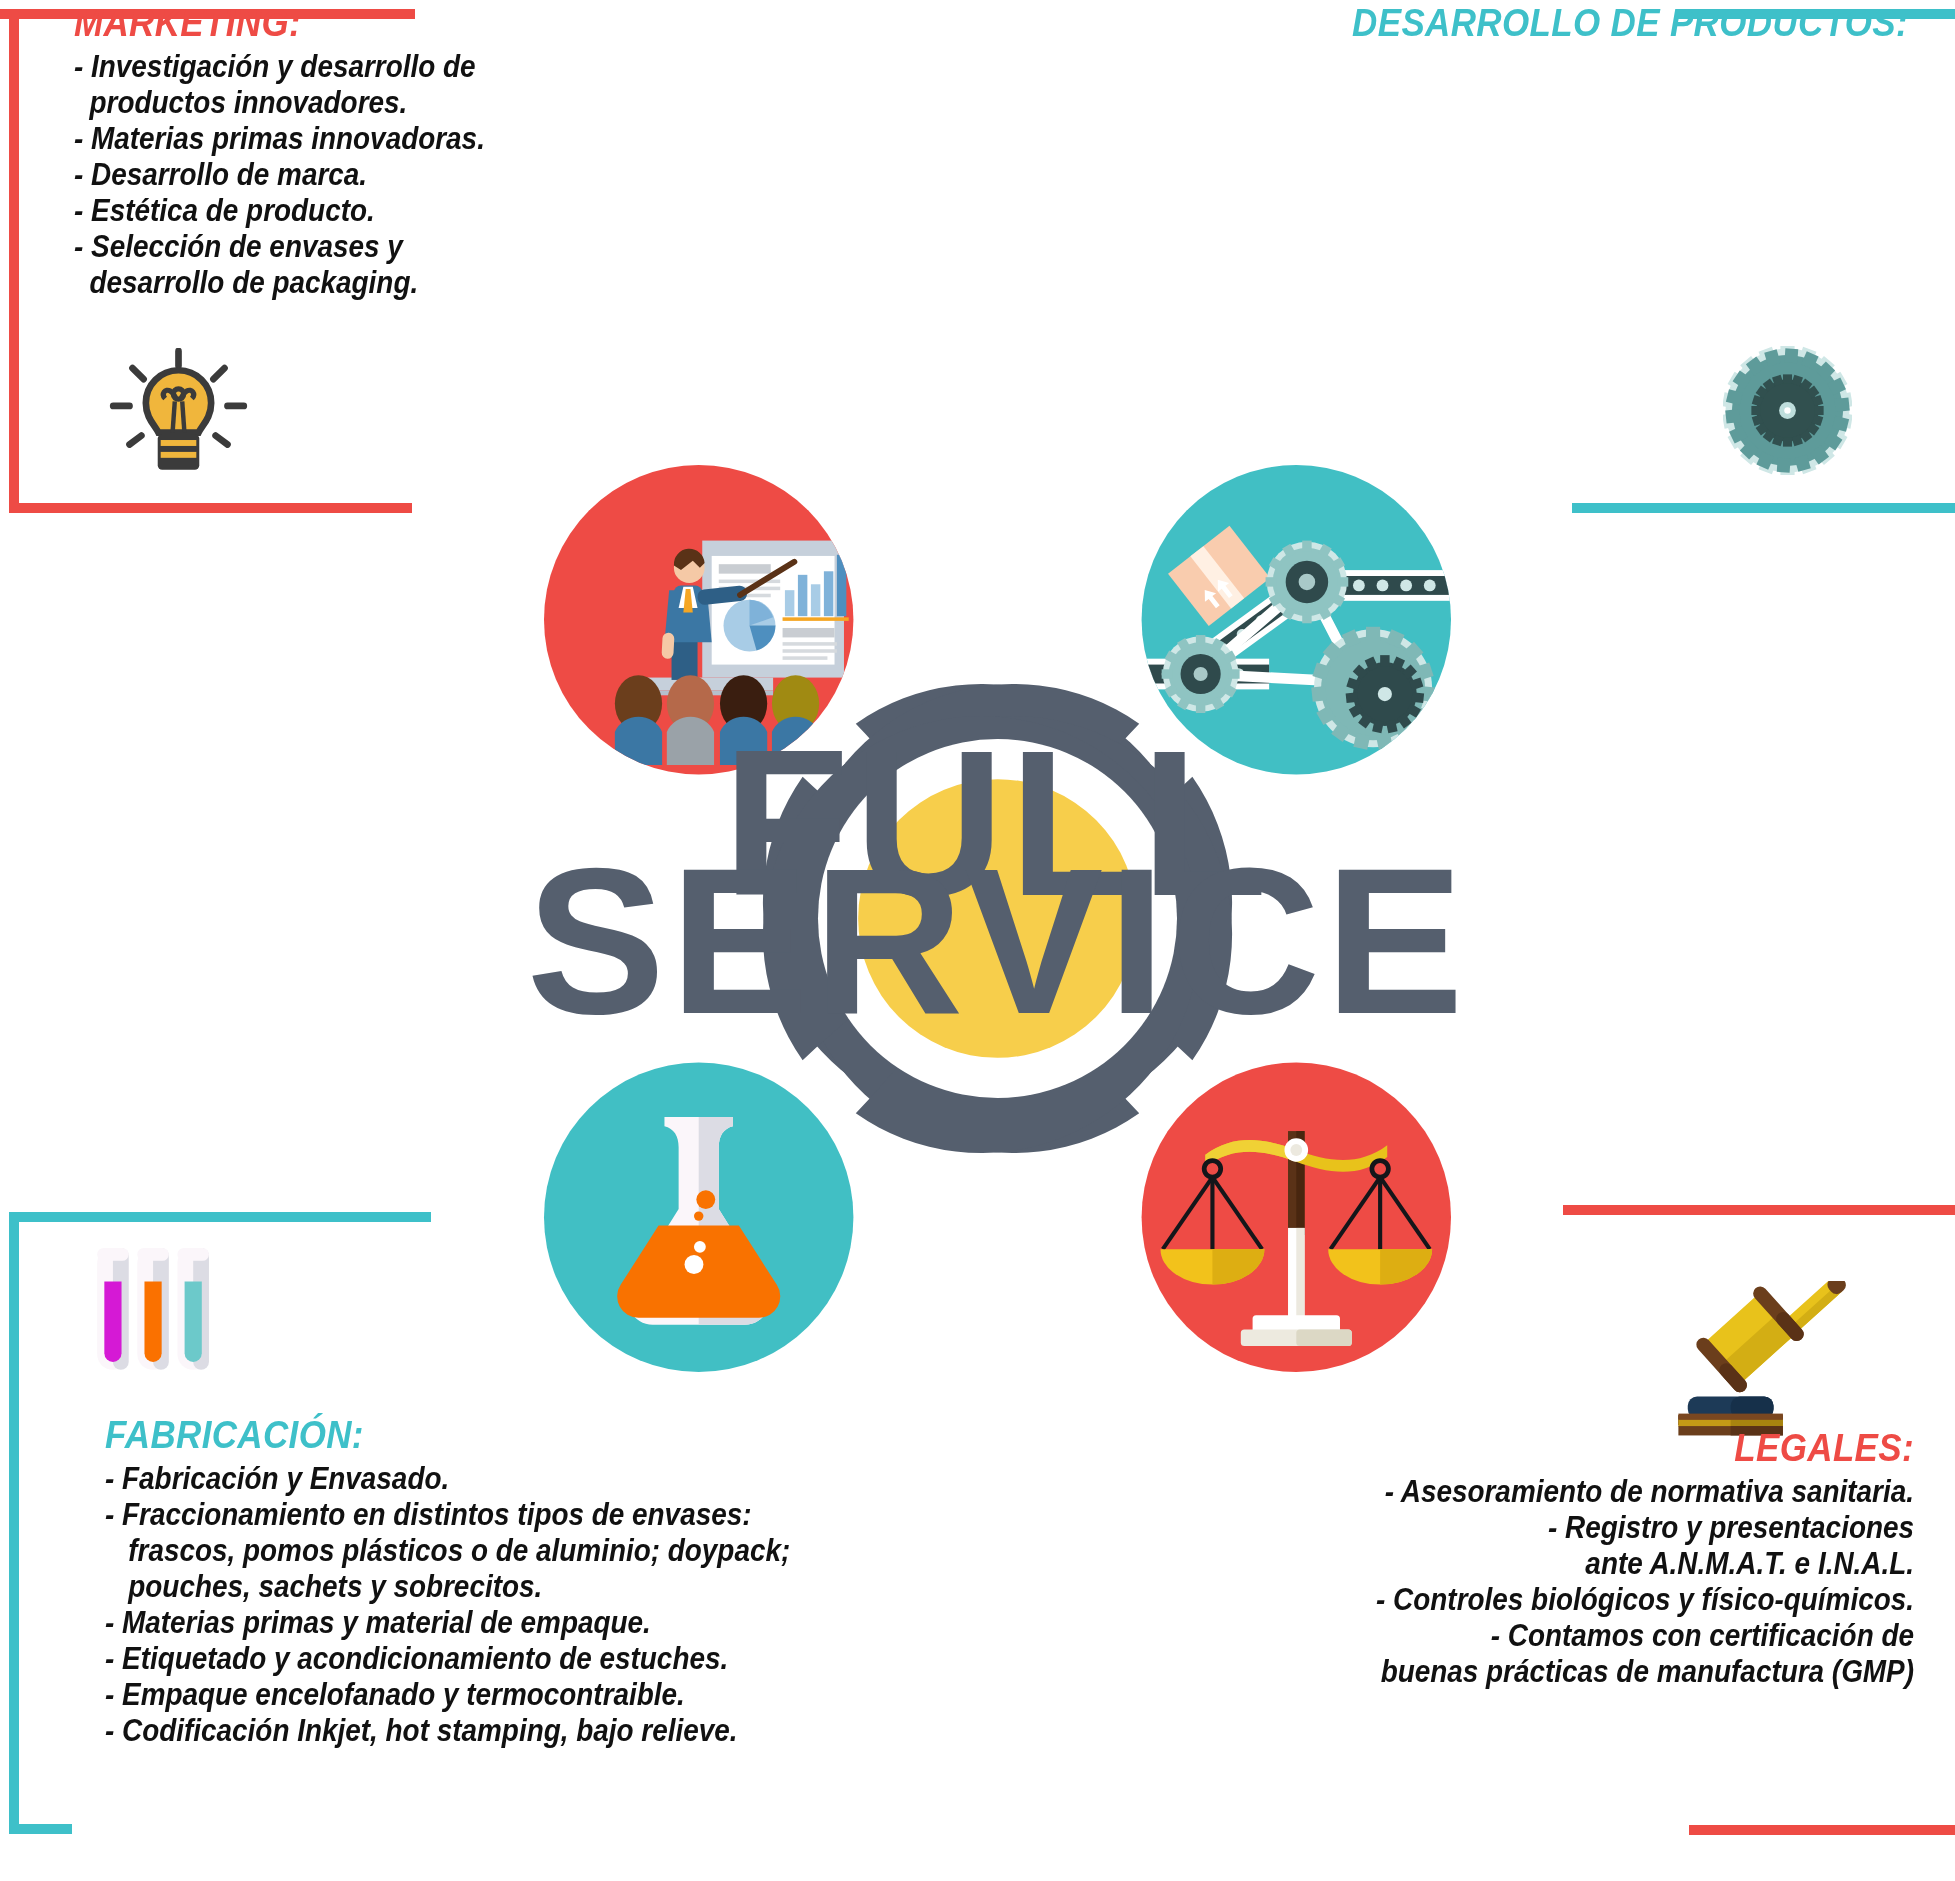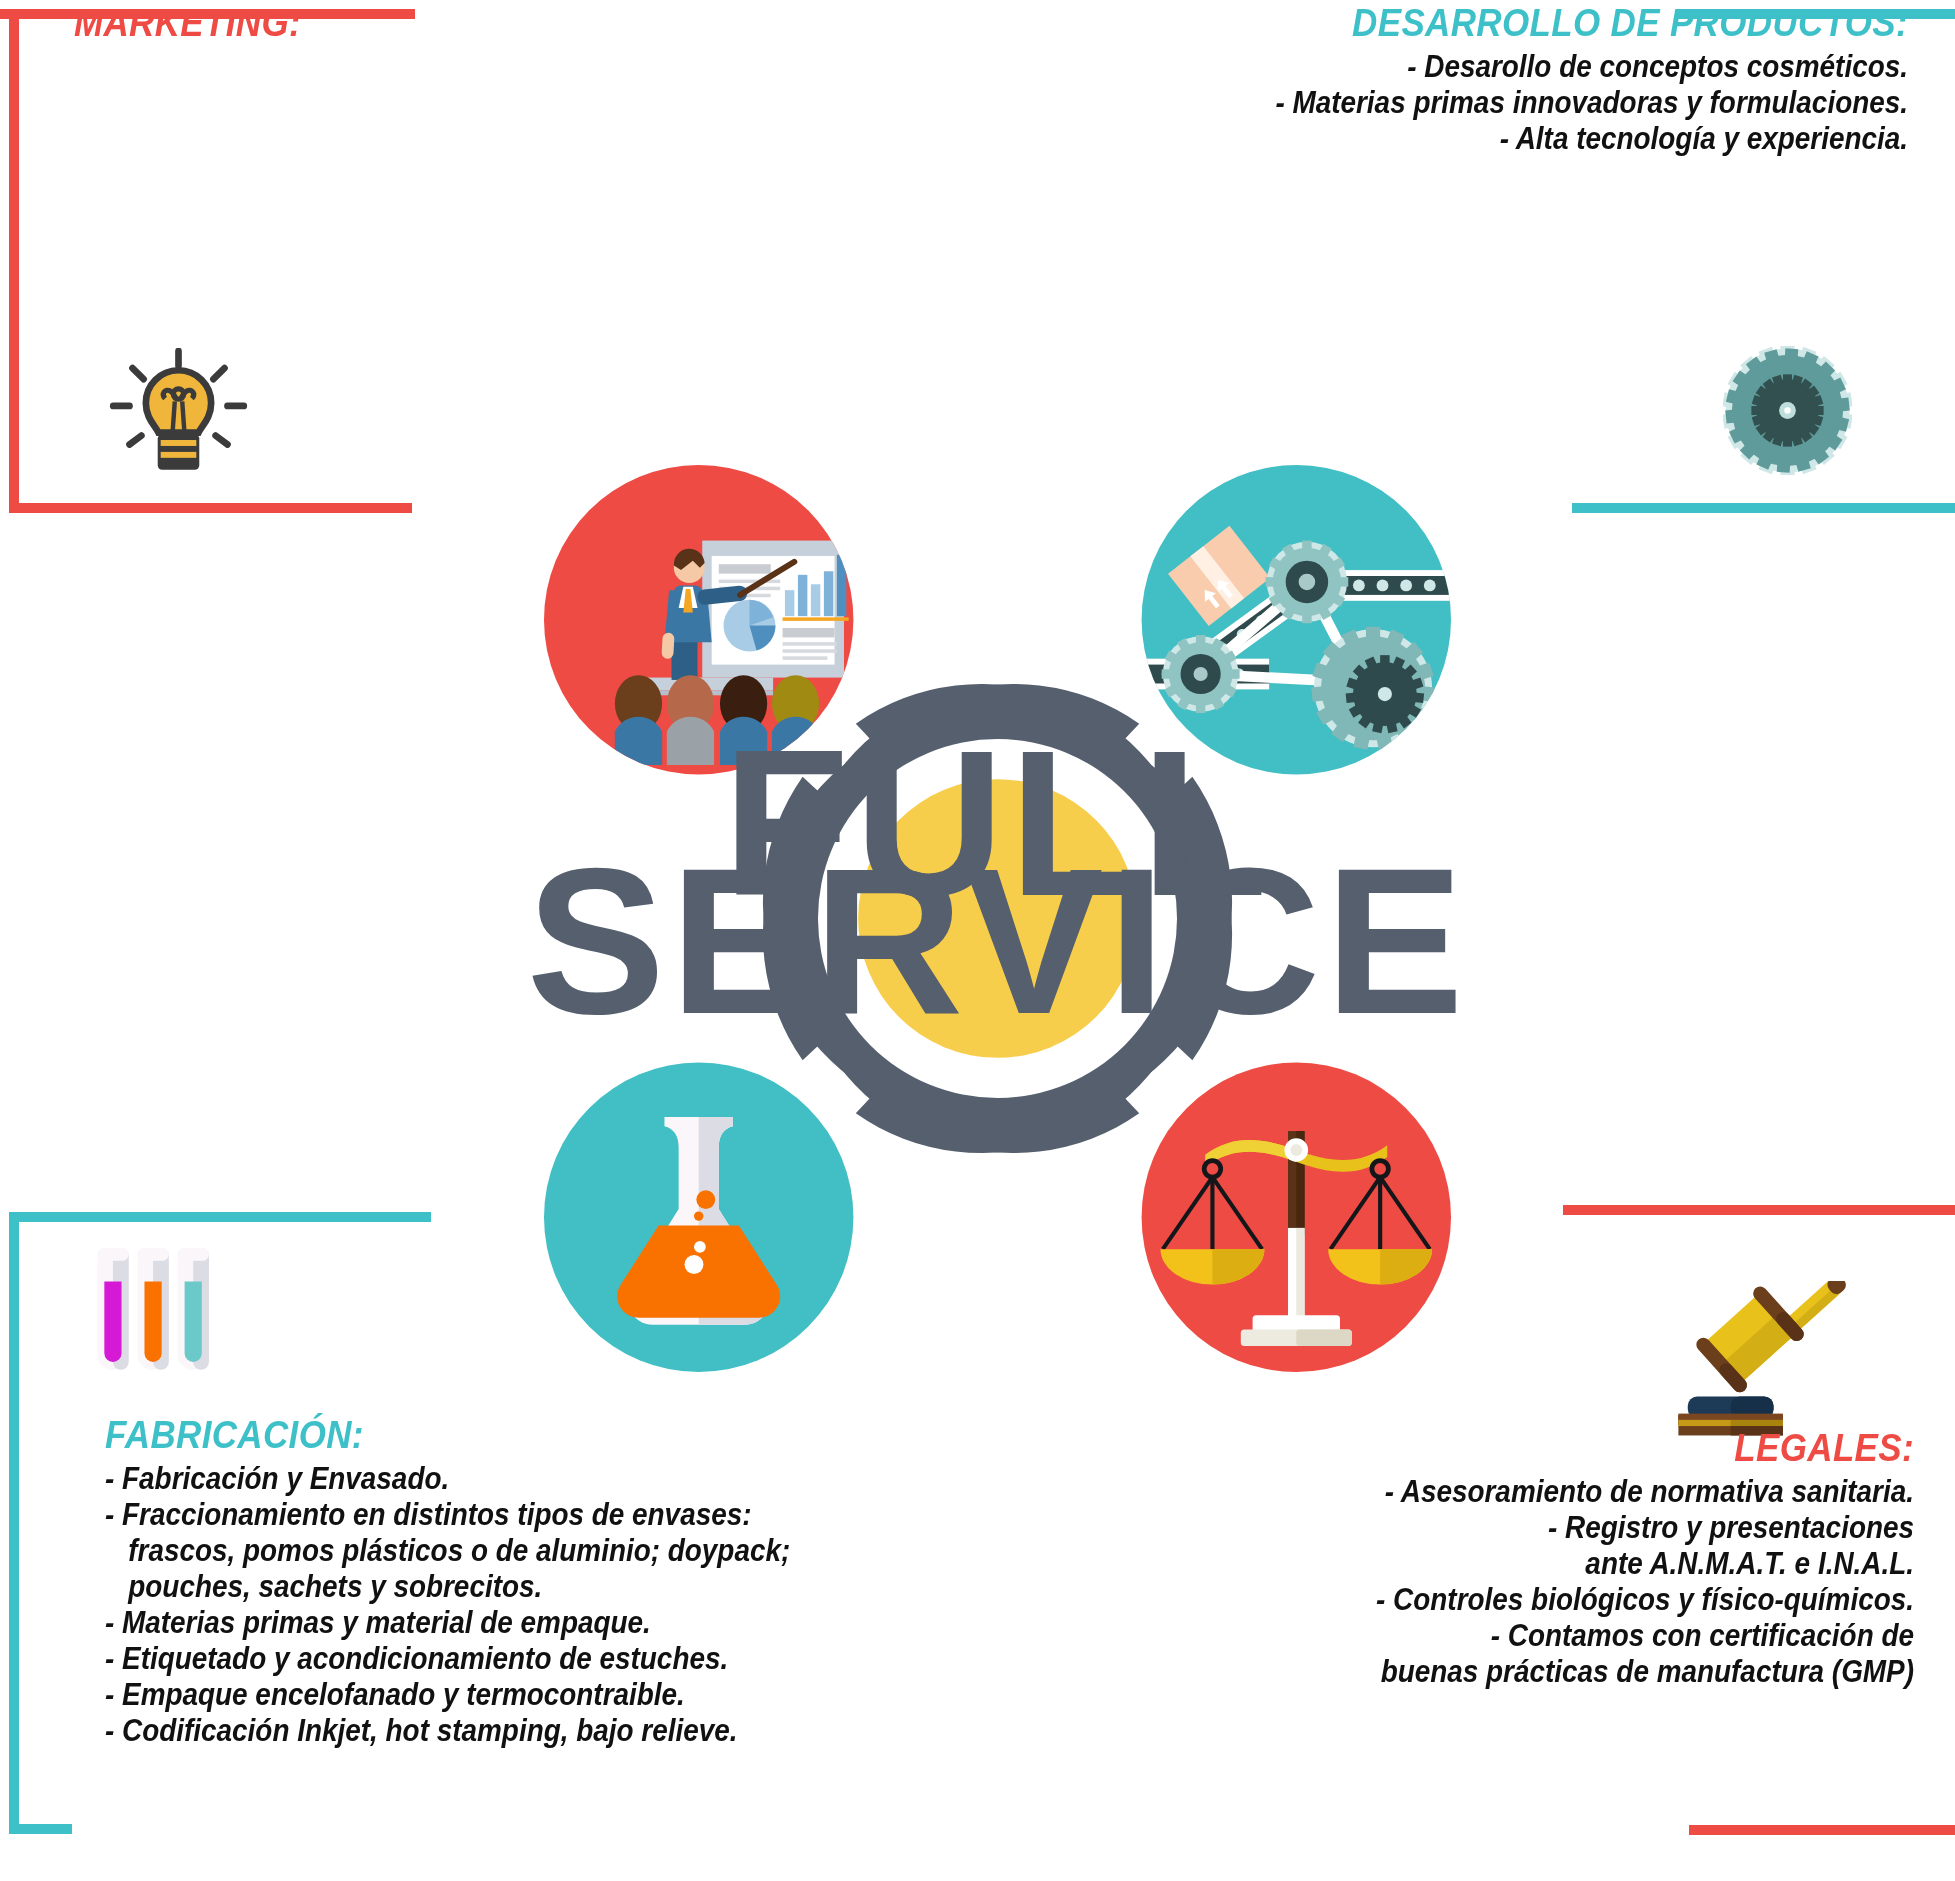--- a/index.html
+++ b/index.html
@@ -72,20 +72,29 @@
   </div>
 
   <div class="bracket" style="left:0px;top:0px;">
     <div class="bk-h" style="left:1563px;top:1205px;width:411px;background:#EE4B45;"></div>
 
     <div class="bk-h" style="left:1689px;top:1825px;width:284px;background:#EE4B45;"></div>
   </div>
 
   <div class="block" style="left:74px;top:3.9px;width:555px;text-align:left;">
     <div class="sec-title title-left" style="color:#EE4B45;">MARKETING:</div>
+    <ul class="sec-list">
+      <li class="li-left">- Investigación y desarrollo de</li>
+      <li class="li-left">  productos innovadores.</li>
+      <li class="li-left">- Materias primas innovadoras.</li>
+      <li class="li-left">- Desarrollo de marca.</li>
+      <li class="li-left">- Estética de producto.</li>
+      <li class="li-left">- Selección de envases y</li>
+      <li class="li-left">  desarrollo de packaging.</li>
+    </ul>
   </div>
 
   <div class="deco" style="left:104px;top:348px;width:149px;height:141px;">
     <svg viewBox="0 0 200 190" width="149" height="141" aria-hidden="true">
       <g stroke="#3b3b3b" stroke-width="9" stroke-linecap="round">
         <line x1="100" y1="4" x2="100" y2="24"></line>
         <line x1="38" y1="27" x2="53" y2="42"></line>
         <line x1="162" y1="27" x2="147" y2="42"></line>
         <line x1="12" y1="78" x2="34" y2="78"></line>
         <line x1="188" y1="78" x2="166" y2="78"></line>
@@ -99,25 +108,20 @@
       <line x1="95" y1="72" x2="92" y2="114" stroke="#3b3b3b" stroke-width="6"></line>
       <line x1="105" y1="72" x2="108" y2="114" stroke="#3b3b3b" stroke-width="6"></line>
       <rect x="72" y="116" width="56" height="48" rx="6" fill="#3b3b3b"></rect>
       <rect x="76" y="124" width="48" height="8" fill="#F0B63C"></rect>
       <rect x="76" y="140" width="48" height="8" fill="#F0B63C"></rect>
     </svg>
   </div>
 
   <div class="block" style="right:74px;top:3.9px;width:1056px;text-align:right;">
     <div class="sec-title title-right" style="color:#3EC0C9;">DESARROLLO DE PRODUCTOS:</div>
-    <ul class="sec-list">
-      <li class="li-right">- Desarollo de conceptos cosméticos.</li>
-      <li class="li-right">- Materias primas innovadoras y formulaciones.</li>
-      <li class="li-right">- Alta tecnología y experiencia.</li>
-    </ul>
   </div>
 
   <div class="deco" style="left:1723px;top:346px;width:129px;height:129px;">
     <svg viewBox="0 0 200 200" width="129" height="129" aria-hidden="true">
       <g transform="translate(100,100)">
         <g id="gbig" fill="#CFE7E6">
           <circle r="96"></circle>
         </g>
         <g fill="#CFE7E6">
           <g>

